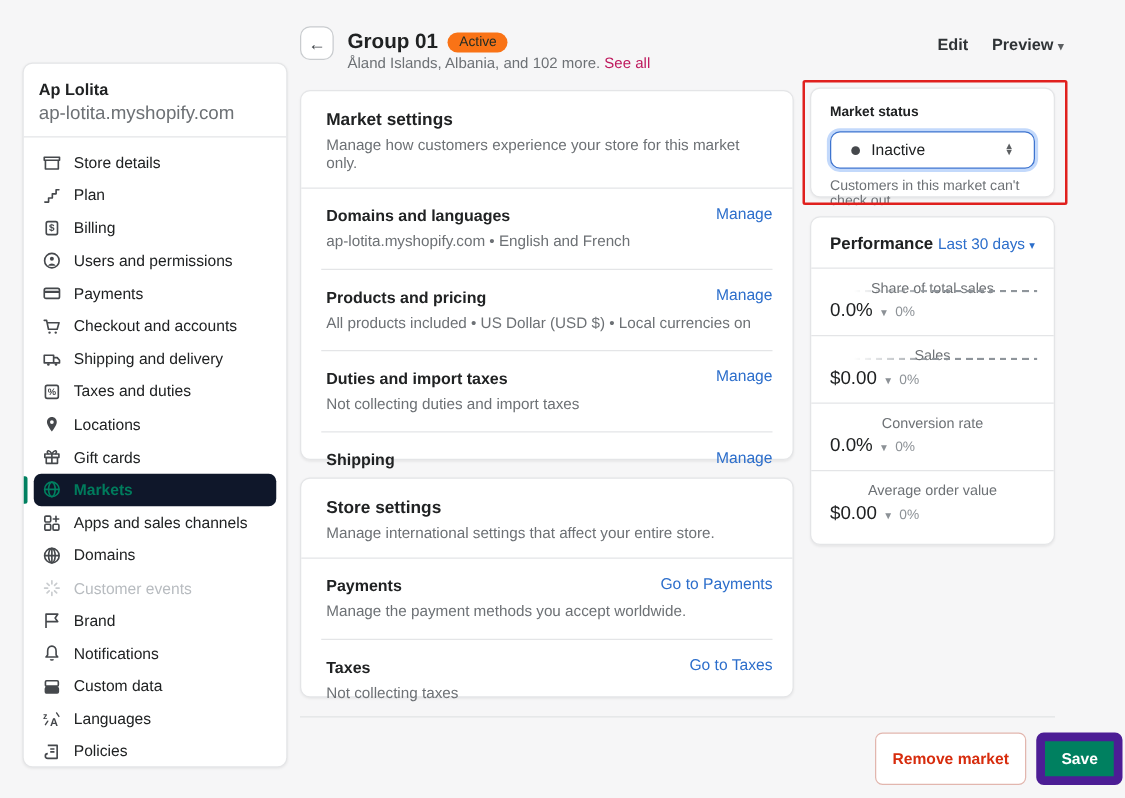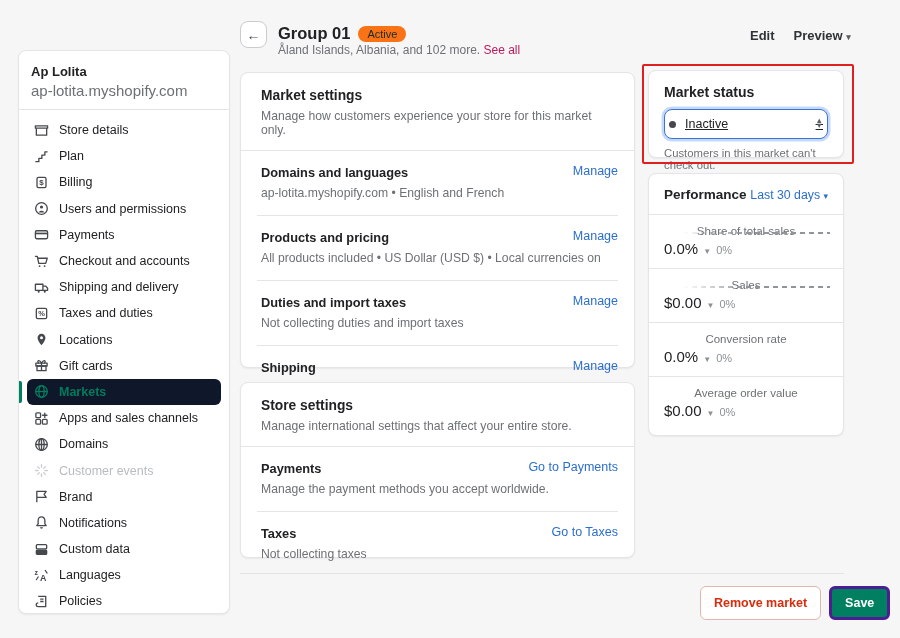--- a/index.html
+++ b/index.html
@@ -54,26 +54,26 @@
   .hr-inset { border-top:1px solid #e4e5e7; margin:0 16px; }
   .section { position:relative; padding:14px 20px 15px; }
   .section-title { font-size:12.8px; font-weight:bold; }
   .section-desc { font-size:12.2px; color:#6d7175; margin-top:6px; }
   .section-action { position:absolute; right:16px; top:13px; font-size:12.5px; color:#2c6ecb; cursor:pointer; }
   
   .footer-divider { position:absolute; left:240px; top:573px; width:604px; border-top:1px solid #e1e3e5; }
   .footer-actions { position:absolute; top:586px; left:700px; display:flex; gap:8px; }
   .btn { border-radius:6px; font-size:12.5px; font-weight:bold; padding:7px 13px; cursor:pointer; font-family:"Liberation Sans",sans-serif; }
   .btn-destructive { background:#fff; border:1px solid #e2b6ae; color:#d72c0d; }
-  .btn-primary { background:#008060; border:3px solid #4c1d95; color:#fff; }
+  .btn-primary { background:#008060; border:7px solid #4c1d95; color:#fff; }
   
   .annotation-rect { position:absolute; left:642px; top:64px; width:212px; height:100px; border:2.5px solid #e0201e; border-radius:2px; pointer-events:none; z-index:5; }
   #market-status { position:absolute; left:648px; top:70px; width:196px; height:88px; padding:13px 15px; }
-  .ms-title { font-size:14px; font-weight:bold; }
-  .select { margin-top:9px; height:30px; border:1.5px solid #3e74cf; box-shadow:0 0 0 2.5px #c3d9fb; border-radius:8px; display:flex; align-items:center; padding:0 4px; gap:9px; background:#fff; font-size:12.5px; cursor:pointer;text-decoration:underline; }
+  .ms-title { font-size:11px; font-weight:bold; }
+  .select { margin-top:9px; height:30px; border:1.5px solid #3e74cf; box-shadow:0 0 0 2.5px #c3d9fb; border-radius:8px; display:flex; align-items:center; padding:0 16px; gap:9px; background:#fff; font-size:12.5px; cursor:pointer; }
   .dot { width:7px; height:7px; border-radius:50%; background:#45484c; flex:none; }
   .stepper { margin-left:auto; display:flex; flex-direction:column; line-height:.62; font-size:7.5px; color:#5c5f62; }
   .ms-helper { margin-top:8px; font-size:11.3px; color:#6d7175; }
   #performance { position:absolute; left:648px; top:173px; width:196px; height:263px;text-align:center; }
   .perf-header { padding:13px 15px 12px; display:flex; justify-content:space-between; align-items:center; }
   .perf-title { font-size:13.5px; font-weight:bold; }
   .perf-range { font-size:12.3px; color:#2c6ecb; cursor:pointer; }
   .perf-range .caret { color:#2c6ecb; }
   .metric { position:relative; padding:10px 15px 11px; }
   .metric-label { font-size:11.5px; color:#6d7175; }

